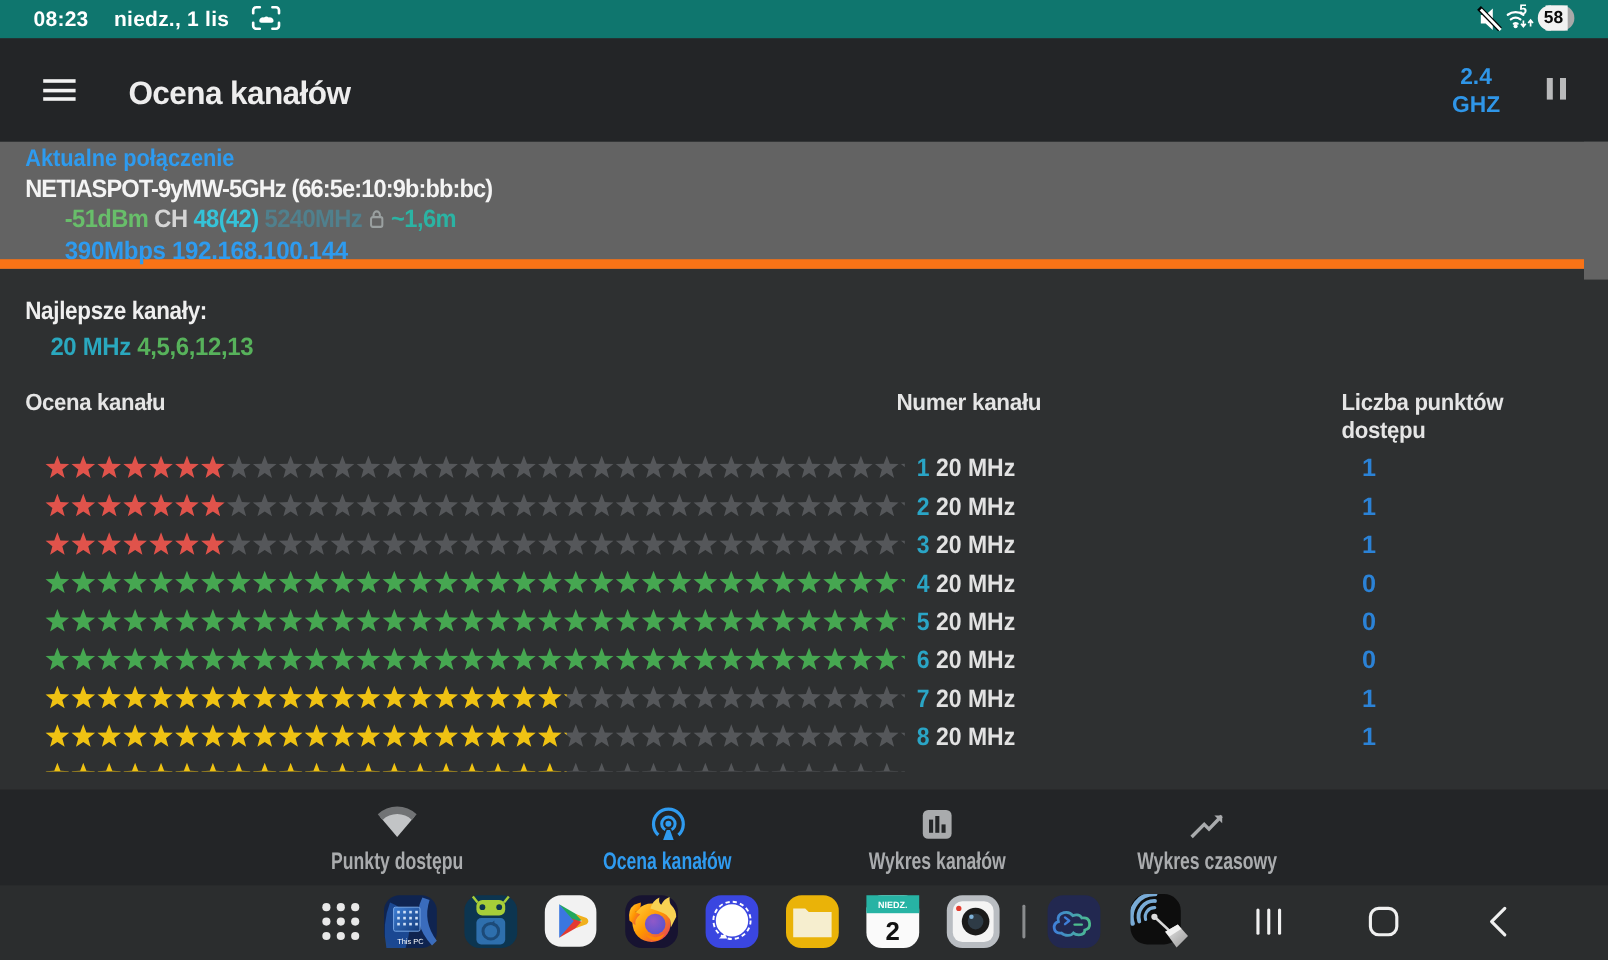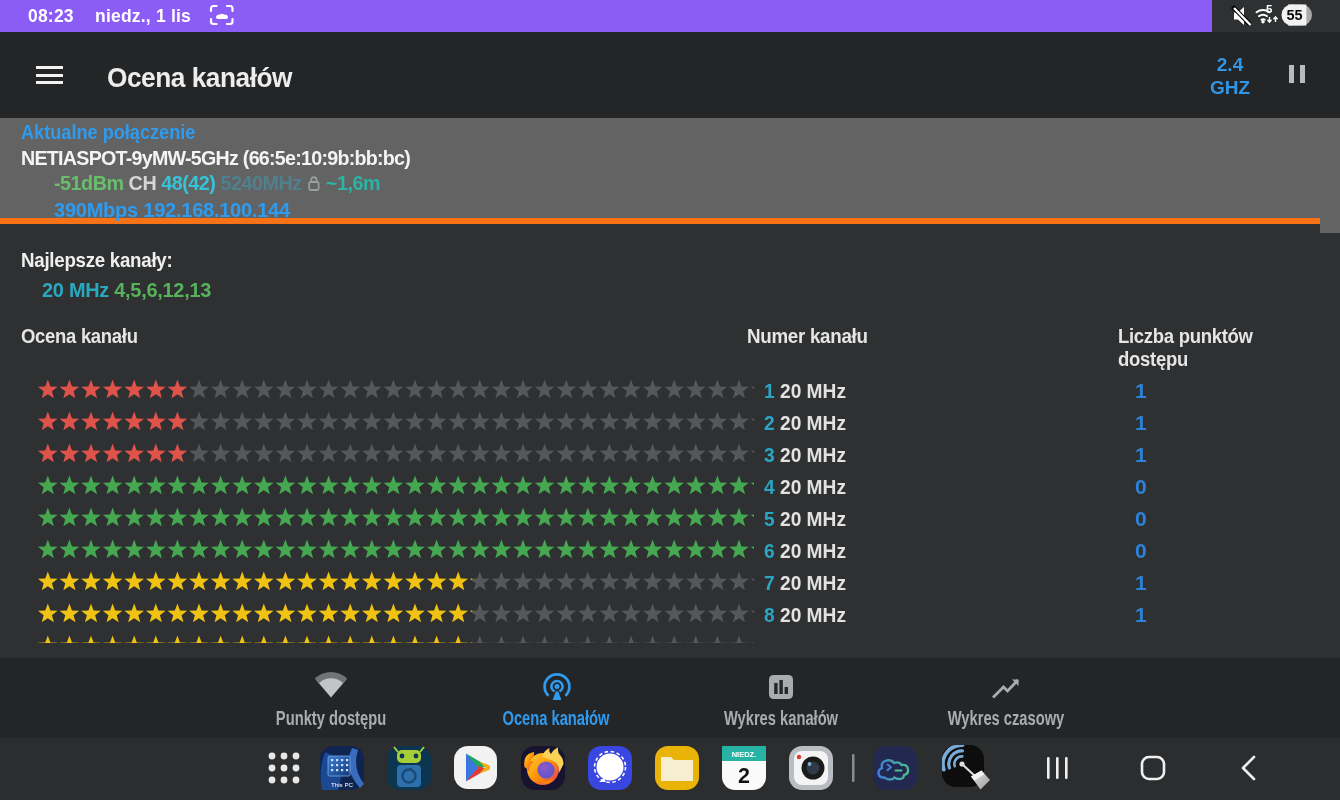--- a/index.html
+++ b/index.html
@@ -1,22 +1,22 @@
 <!DOCTYPE html>
 <html><head><meta charset="utf-8"><style>
 *{margin:0;padding:0;box-sizing:border-box}
 html,body{width:1340px;height:800px;overflow:hidden;background:#2e3031;font-family:"Liberation Sans",sans-serif;-webkit-font-smoothing:antialiased;will-change:transform}
 .abs{position:absolute}
-#statusbar{position:absolute;left:0;top:0;width:1212px;height:32px;background:#8b5cf6}
+#statusbar{position:absolute;left:0;top:0;width:1340px;height:32px;background:#0f766e}
 #appbar{position:absolute;left:0;top:32px;width:1340px;height:86px;background:#232527}
 #content{position:absolute;left:0;top:118px;width:1340px;height:540px;background:#2e3031;overflow:hidden}
 #navbar{position:absolute;left:0;top:658px;width:1340px;height:80px;background:#232527}
 #taskbar{position:absolute;left:0;top:738px;width:1340px;height:62px;background:#2b2d2e}
 .st{color:#fff;font-weight:bold;font-size:17.5px;letter-spacing:0.5px}
-#grayblk{position:absolute;left:0;top:0;width:1340px;height:106px;background:#636363;border-bottom:6px solid #f97316}
+#grayblk{position:absolute;left:0;top:0;width:1340px;height:106px;background:#636363;border-bottom:8px solid #f97316}
 #sbar{position:absolute;left:1320px;top:0;width:20px;height:115px;background:#636363}
 .b{font-weight:bold}
 .chnum{font-size:21px;font-weight:bold;color:#2aa5c6}
 .rowtxt{font-size:21px;font-weight:bold;color:#e2e2e2}
 .cnt{font-size:21px;font-weight:bold;color:#2b82d6}
 .hdr{font-size:19.5px;font-weight:bold;color:#e5e5e5}
 .navlbl{font-size:20px;font-weight:bold;color:#aaacae;position:absolute;transform:translateX(-50%) scaleX(0.735);white-space:nowrap}
 </style></head>
 <body>
 <div id="statusbar">
@@ -39,21 +39,21 @@
       <rect x="1288" y="4.5" width="18.4" height="21" fill="#f2f2f2"></rect>
       <g stroke="#ffffff" stroke-width="2.2" fill="none" stroke-linecap="round">
         <path d="M211 11 v-2.5 a2.5 2.5 0 0 1 2.5 -2.5 h3"></path>
         <path d="M227 6 h3 a2.5 2.5 0 0 1 2.5 2.5 v2.5"></path>
         <path d="M232.5 19 v2.5 a2.5 2.5 0 0 1 -2.5 2.5 h-3"></path>
         <path d="M216.5 24 h-3 a2.5 2.5 0 0 1 -2.5 -2.5 v-2.5"></path>
       </g>
       <path d="M216 17.5 a3.2 3.2 0 0 1 4 -3 a3.4 3.4 0 0 1 4 0 a3.2 3.2 0 0 1 4 3 q0 1.5 -2 1.4 h-8 q-2 0.1 -2 -1.4 z" fill="#ffffff"></path>
     </svg>
   <div class="abs" style="left:1266px;top:3px;font-size:11.5px;font-weight:bold;color:#fff">5</div>
-  <div class="abs" style="left:1282px;top:4.5px;width:25px;text-align:center;font-size:14.5px;font-weight:bold;color:#0a0a0a;line-height:21px">55</div>
+  <div class="abs" style="left:1282px;top:4.5px;width:25px;text-align:center;font-size:14.5px;font-weight:bold;color:#0a0a0a;line-height:21px">58</div>
 </div>
 <div id="appbar"></div>
 <div class="abs" style="left:36px;top:66px;width:27px;height:3.4px;background:#f2f2f2"></div>
 <div class="abs" style="left:36px;top:73.5px;width:27px;height:3.4px;background:#f2f2f2"></div>
 <div class="abs" style="left:36px;top:81px;width:27px;height:3.4px;background:#f2f2f2"></div>
 <div class="abs" id="t_title" style="transform-origin:left top;transform:scaleX(0.973);left:107px;top:63px;font-size:27px;font-weight:bold;color:#ededed;letter-spacing:-0.5px">Ocena kanałów</div>
 <div class="abs" style="left:1195px;top:52.5px;width:70px;text-align:center;font-size:19px;font-weight:bold;color:#2f96e8;line-height:23.5px">2.4<br>GHZ</div>
 <div class="abs" style="left:1289px;top:64.5px;width:5px;height:18.5px;background:#b9babb"></div>
 <div class="abs" style="left:1300px;top:64.5px;width:5px;height:18.5px;background:#b9babb"></div>
 <div id="content">

